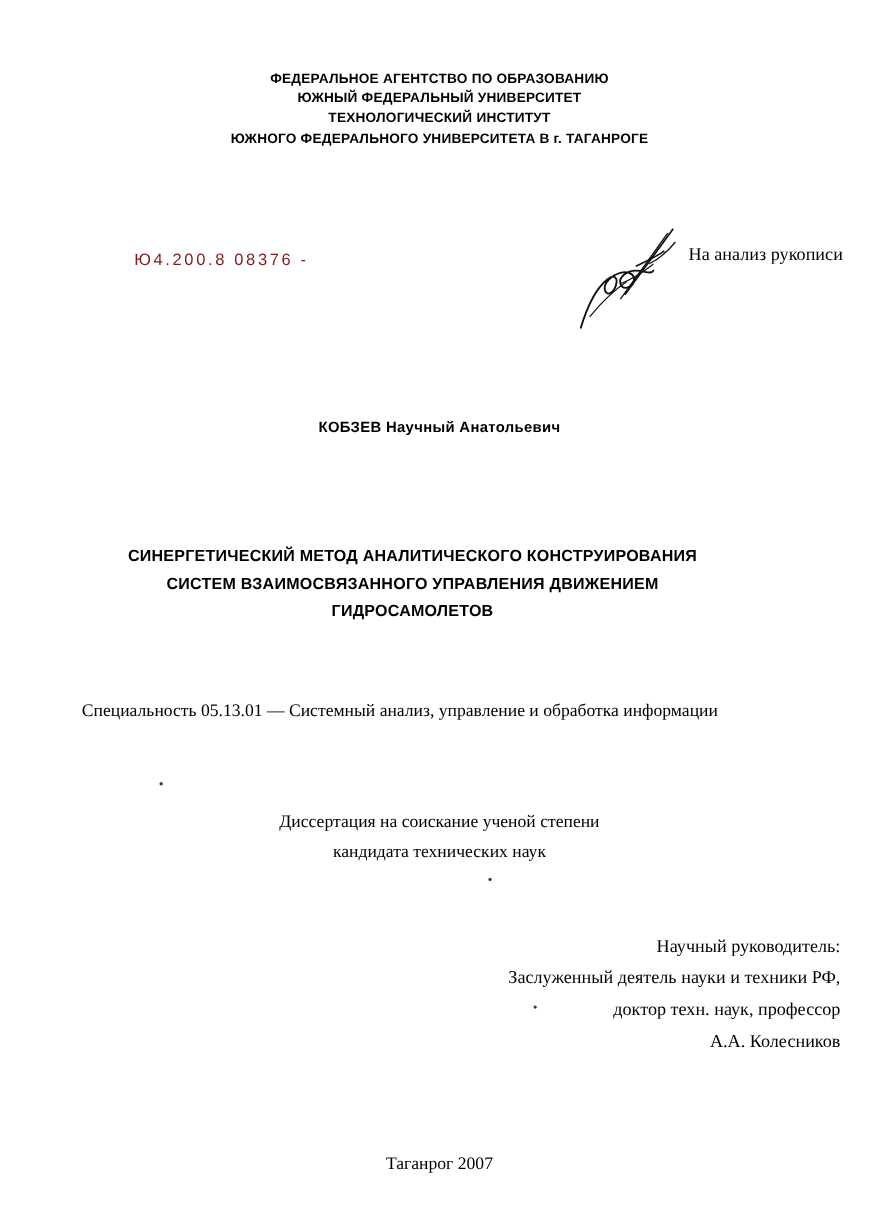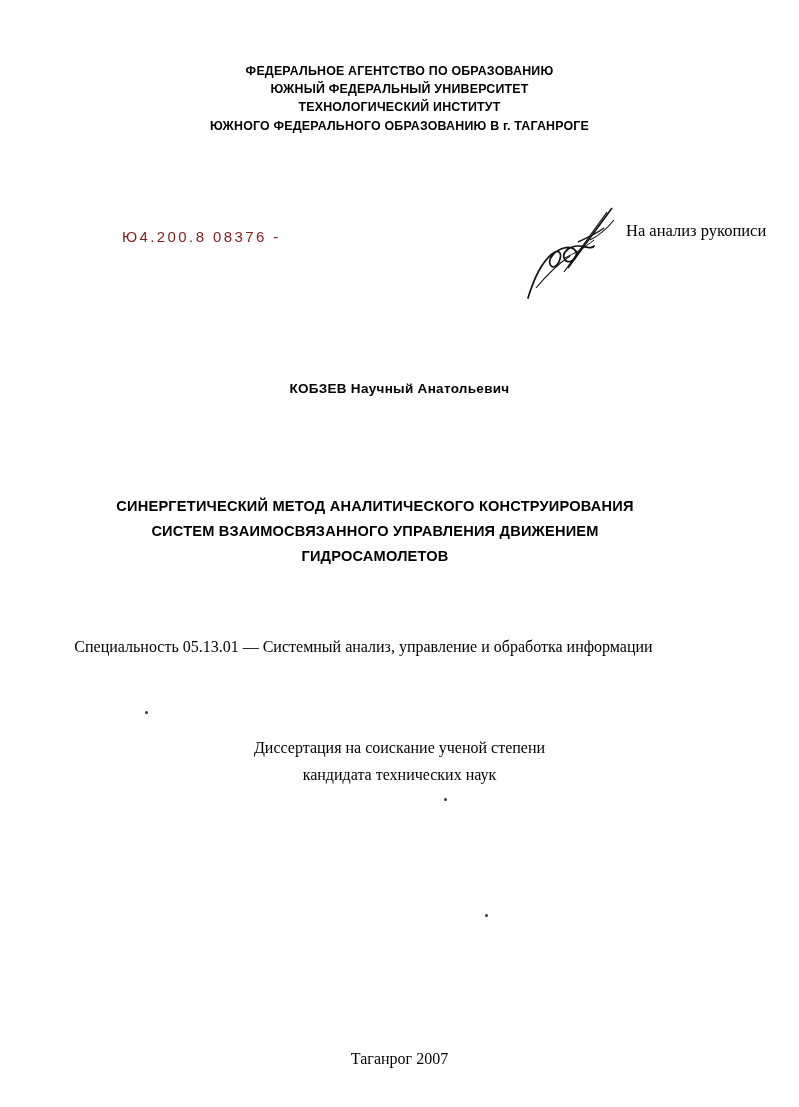--- a/index.html
+++ b/index.html
@@ -152,21 +152,21 @@
 </style>
 </head>
 <body>
 
 <div class="page">
 
   <div class="ministry-block">
     <div class="line">ФЕДЕРАЛЬНОЕ АГЕНТСТВО ПО ОБРАЗОВАНИЮ</div>
     <div class="line">ЮЖНЫЙ ФЕДЕРАЛЬНЫЙ УНИВЕРСИТЕТ</div>
     <div class="line">ТЕХНОЛОГИЧЕСКИЙ ИНСТИТУТ</div>
-    <div class="line">ЮЖНОГО ФЕДЕРАЛЬНОГО ОБРАЗОВАНИЮ В г. ТАГАНРОГЕ</div>
+    <div class="line">ЮЖНОГО ФЕДЕРАЛЬНОГО УНИВЕРСИТЕТА В г. ТАГАНРОГЕ</div>
   </div>
 
   <div class="stamp-number">Ю4.200.8 08376 -</div>
 
   <div class="signature">
     <svg width="120" height="96" viewBox="0 0 120 96" xmlns="http://www.w3.org/2000/svg">
       <path d="M104 2 L60 62" stroke="#111" stroke-width="1.6" fill="none"></path>
       <path d="M99 6 L56 66" stroke="#111" stroke-width="1.2" fill="none"></path>
       <path d="M20 92 C26 72 34 56 44 48 C50 43 54 46 52 53 C50 60 44 64 42 58 C40 52 48 44 56 42 C64 40 70 44 68 50 C66 56 58 58 56 52 C54 46 62 40 70 40 C78 40 84 44 86 40" stroke="#111" stroke-width="1.7" fill="none" stroke-linecap="round"></path>
       <path d="M28 82 C38 70 50 58 62 50" stroke="#111" stroke-width="1.1" fill="none"></path>
@@ -186,20 +186,26 @@
     <div>ГИДРОСАМОЛЕТОВ</div>
   </div>
 
   <div class="specialty">Специальность 05.13.01 — Системный анализ, управление и обработка информации</div>
 
   <div class="degree">
     <div>Диссертация на соискание ученой степени</div>
     <div>кандидата технических наук</div>
   </div>
 
+  <div class="supervisor">
+    <div>Научный руководитель:</div>
+    <div>Заслуженный деятель науки и техники РФ,</div>
+    <div>доктор техн. наук, профессор</div>
+    <div>А.А. Колесников</div>
+  </div>
 
   <div class="footer-city">Таганрог 2007</div>
 
   <div class="speck speck-1"></div>
   <div class="speck speck-2"></div>
   <div class="speck speck-3"></div>
 
 </div>
 
 </body></html>

